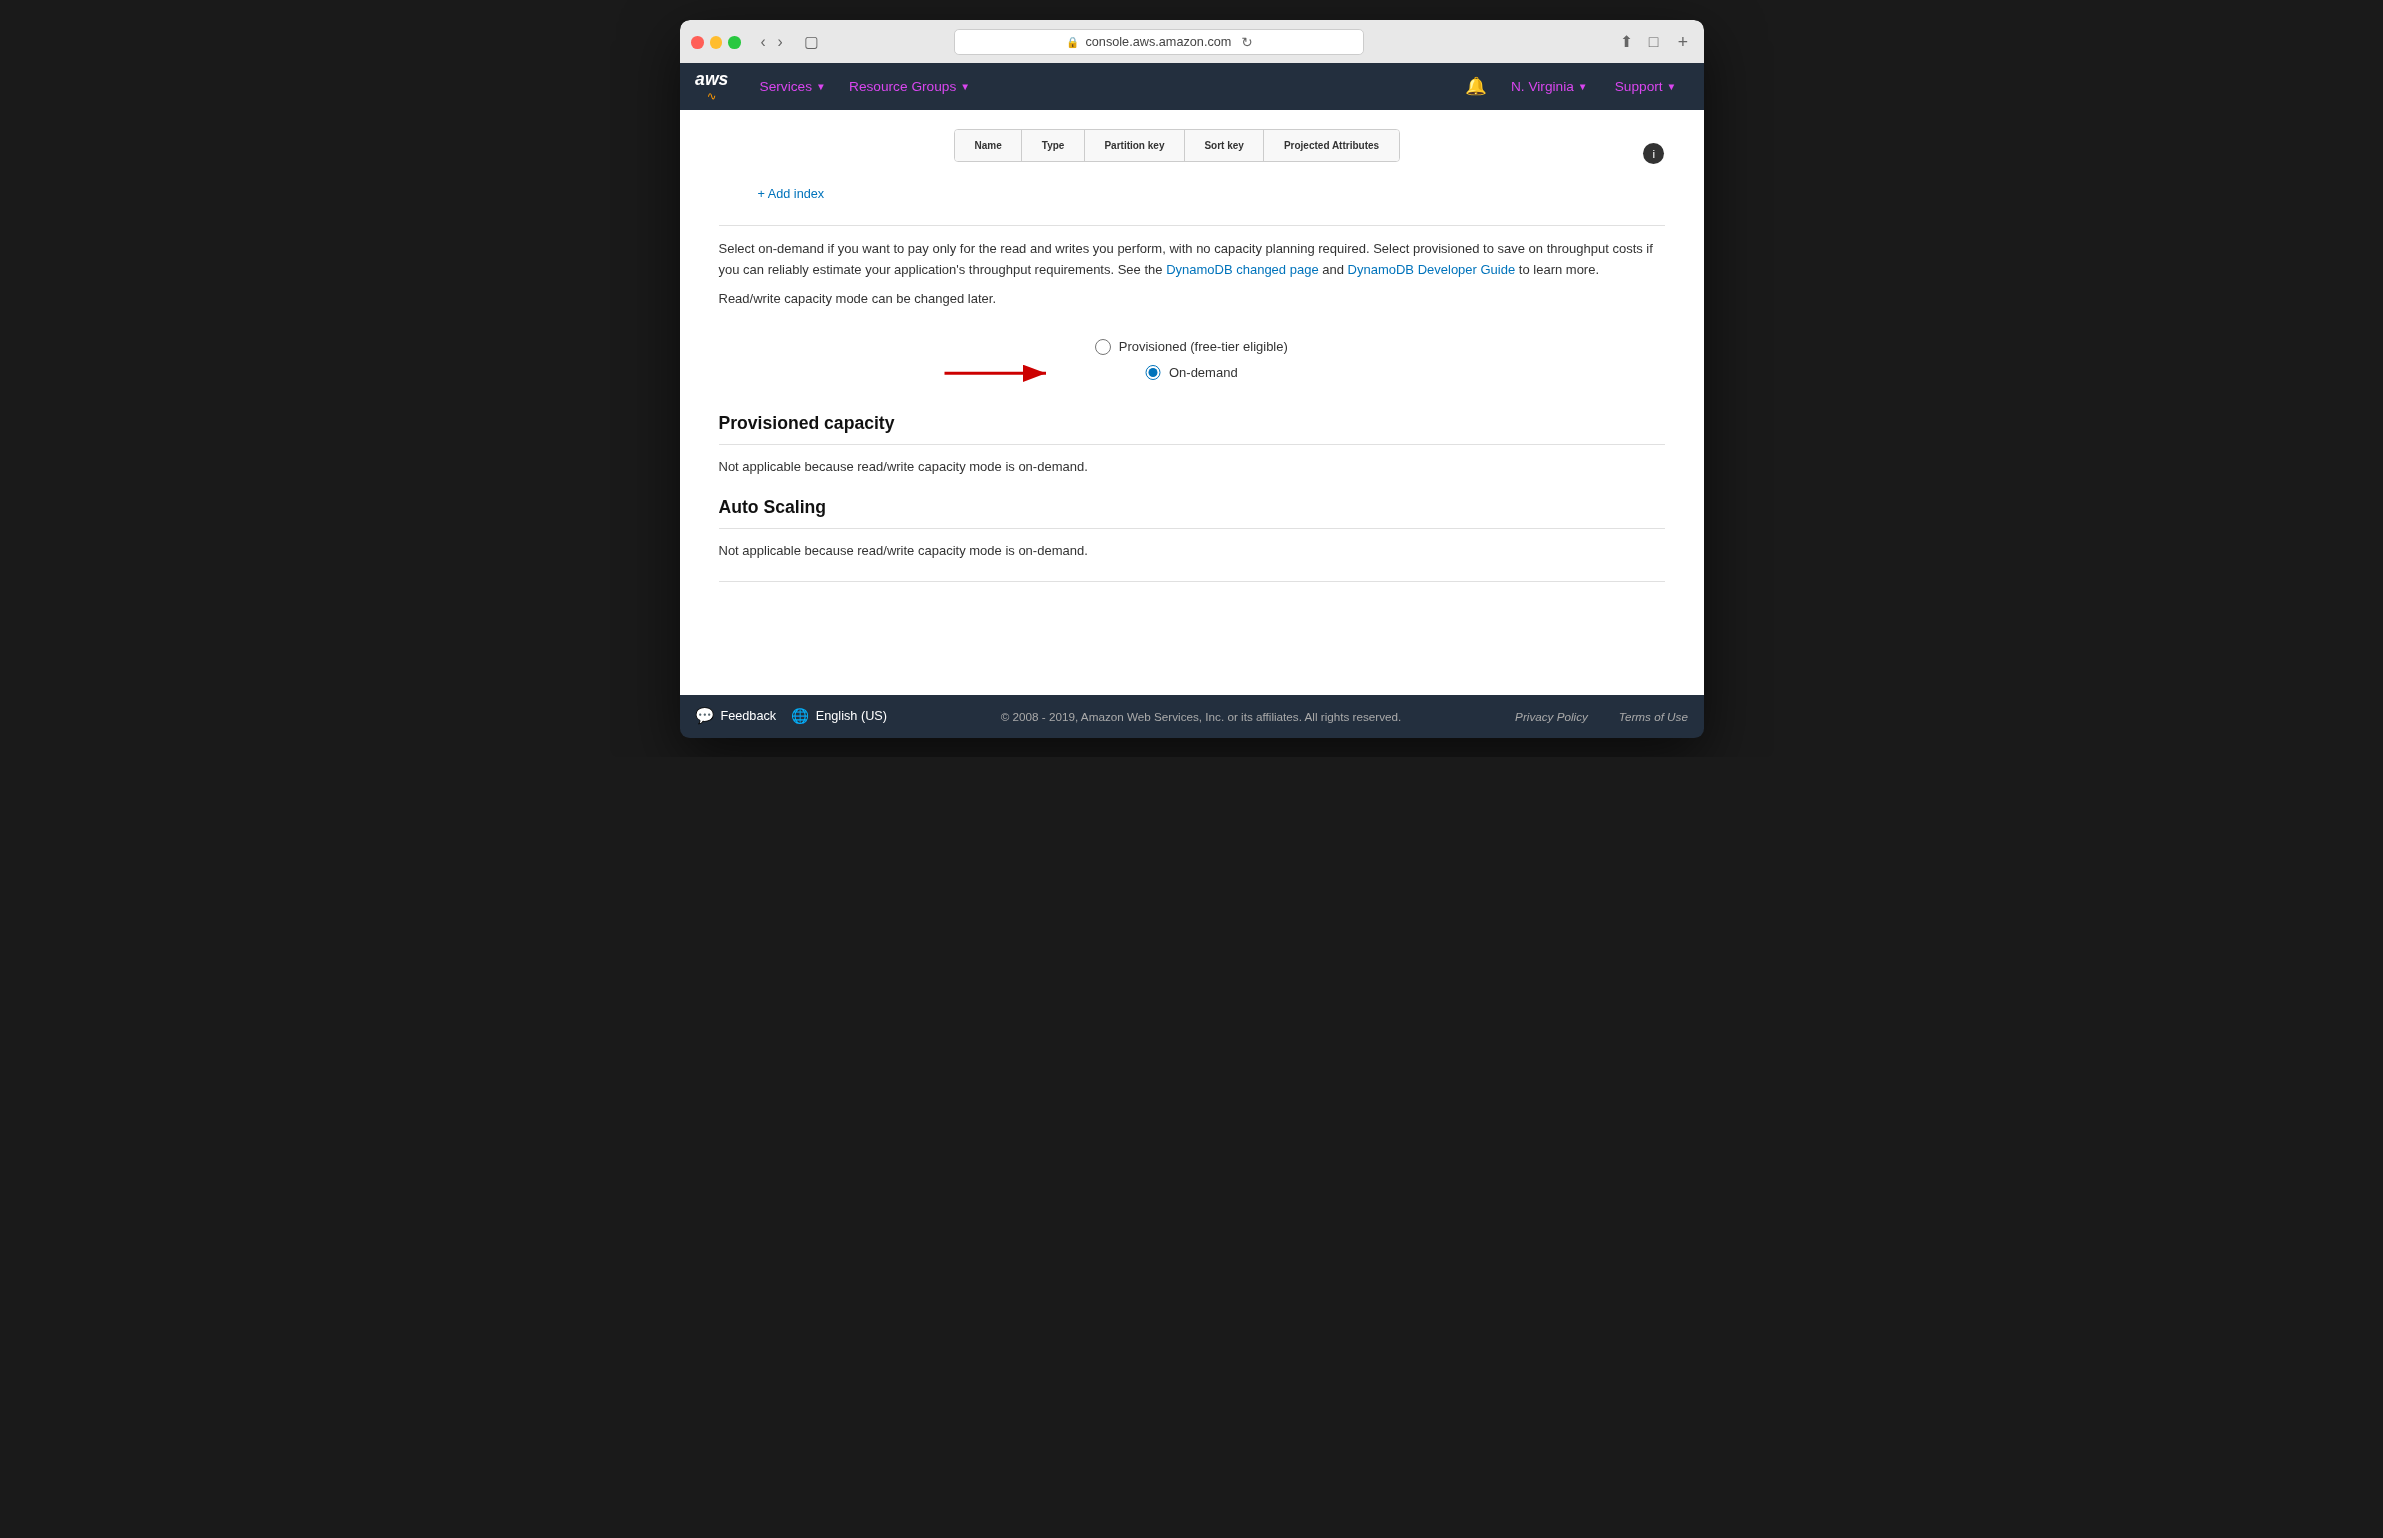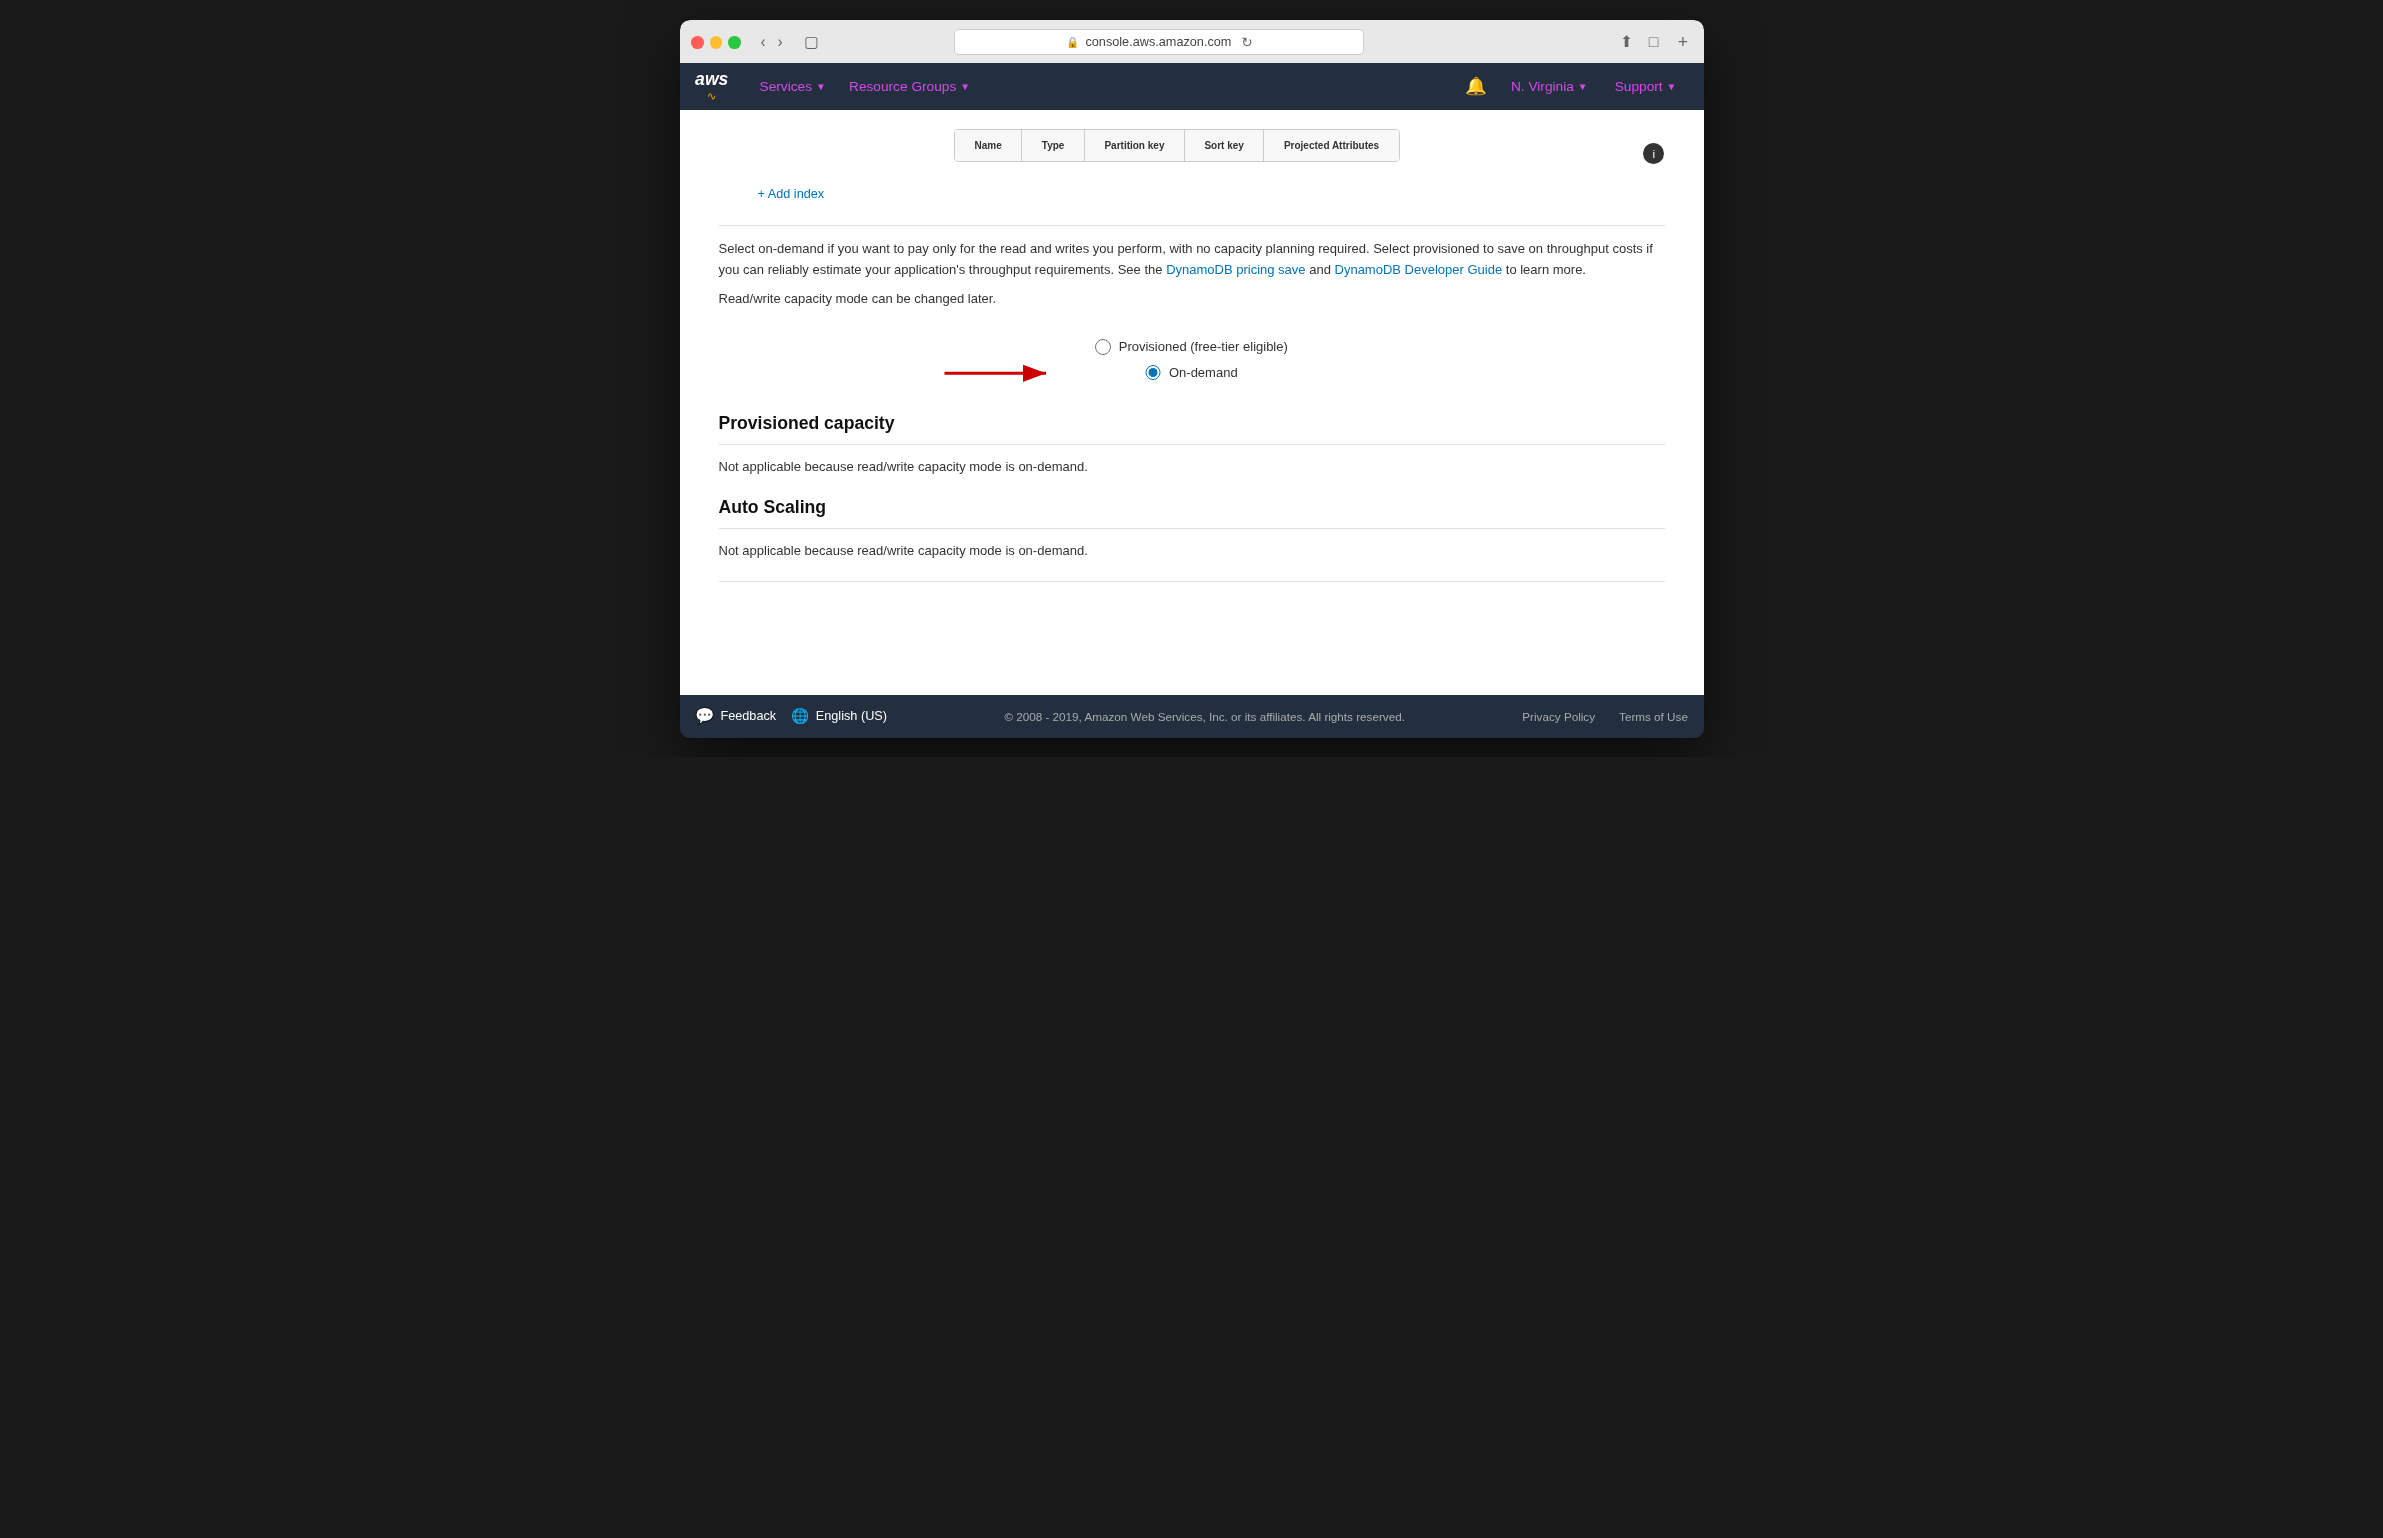--- a/index.html
+++ b/index.html
@@ -301,21 +301,22 @@
     }
     .globe-icon { font-size: 14.6px; }
     .footer-center {
       flex: 1;
       text-align: center;
       color: #aaa;
       font-size: 11.7px;
     }
     .footer-right {
       display: flex;
-      gap: 24px;
+      gap: 31px;
+      font-style: italic;
     }
     .footer-link {
       color: #aaa;
       font-size: 11.7px;
       cursor: pointer;
       text-decoration: none;
     }
 
     
     .window-wrapper {
@@ -403,21 +404,21 @@
         <div class="index-col">Projected Attributes</div>
       </div>
       <div class="info-circle">i</div>
     </div>
     <a class="add-index-link">+ Add index</a>
 
     <div class="section">
       <hr class="section-divider">
       <p class="section-desc">
         <span>Select on-demand if you want to pay only for the read and writes you perform, with no capacity planning required. Select provisioned to save on throughput costs if you can reliably estimate your application's throughput requirements. See the </span>
-        <a href="#">DynamoDB pricing save</a>
+        <a href="#">DynamoDB changed page</a>
         <span> and </span>
         <a href="#">DynamoDB Developer Guide</a>
         <span> to learn more.</span>
       </p>
       <p class="section-note">Read/write capacity mode can be changed later.</p>
 
       <div class="radio-options">
 
         <div class="arrow-annotation" style="position:relative; width:100%; height:0;">
           <div style="position:absolute; left:176px; top:21.5px; display:flex; align-items:center;">

